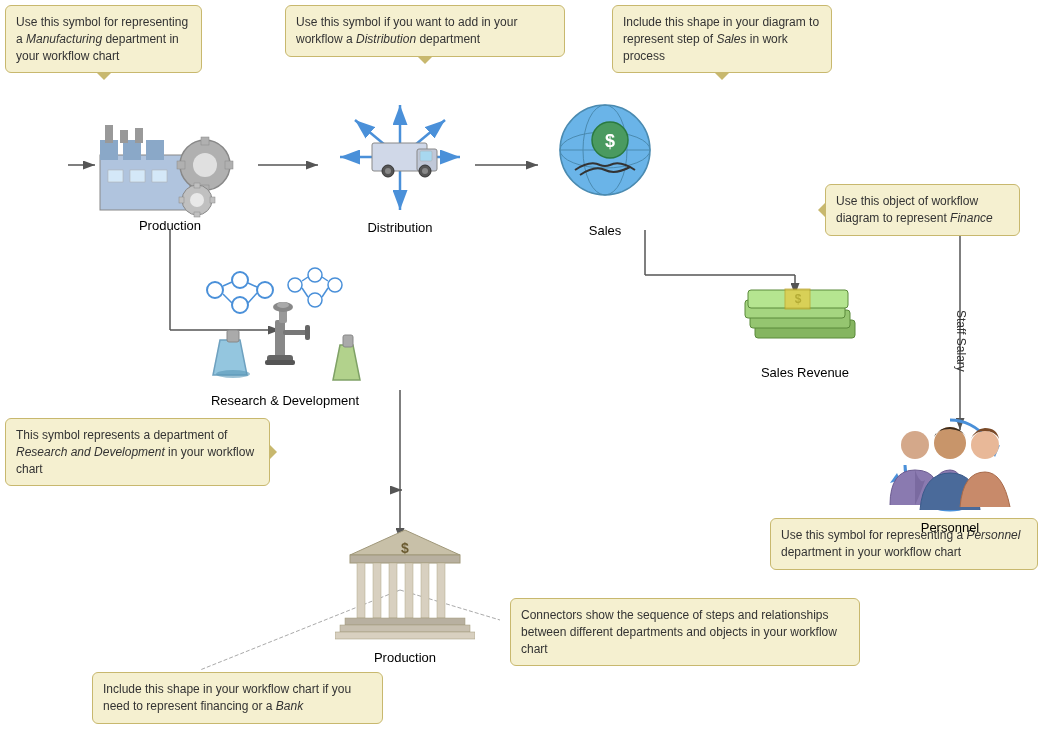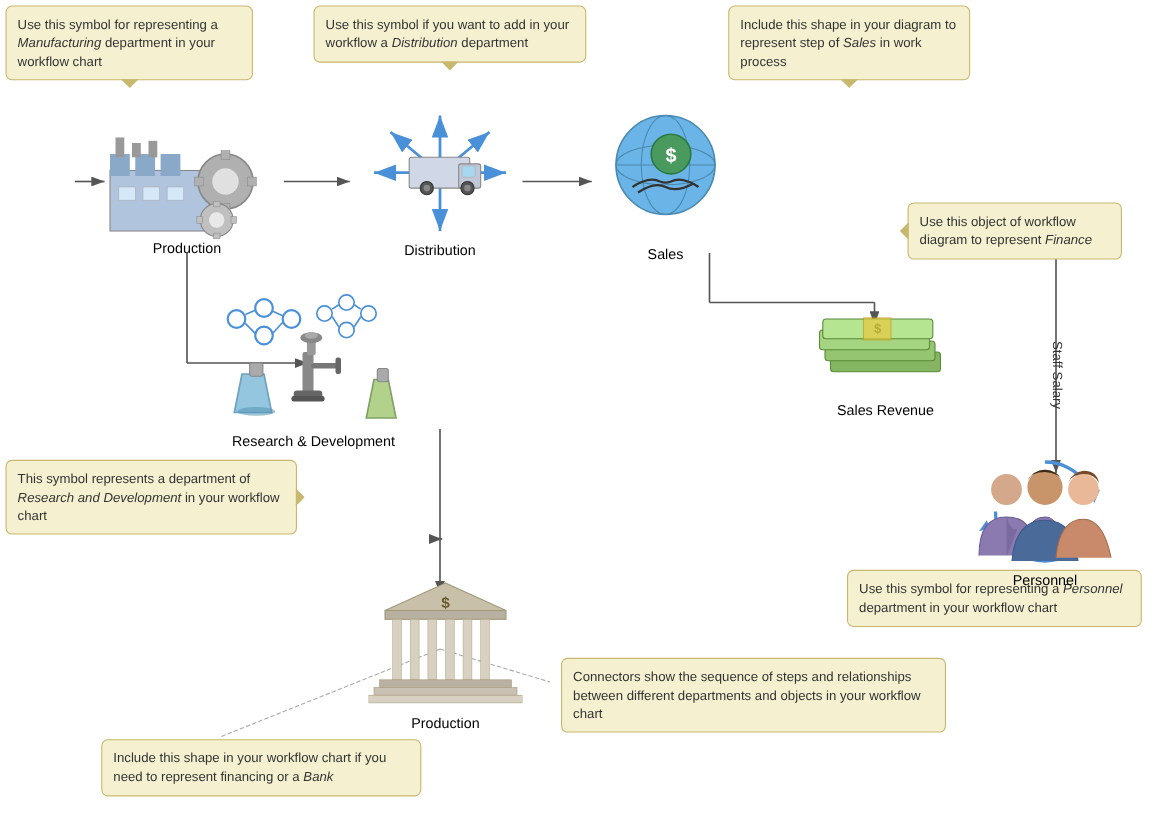--- a/index.html
+++ b/index.html
@@ -97,33 +97,33 @@
   <line x1="400" y1="390" x2="400" y2="490" stroke="#555" stroke-width="1.5"></line>
   <line x1="400" y1="490" x2="402" y2="490" stroke="#555" stroke-width="1.5" marker-end="url(#arrowhead)"></line>
 
   <line x1="400" y1="490" x2="400" y2="540" stroke="#555" stroke-width="1.5" marker-end="url(#arrowhead)"></line>
 
   <line x1="400" y1="590" x2="500" y2="620" stroke="#aaa" stroke-width="1" stroke-dasharray="4,2"></line>
   <line x1="400" y1="590" x2="200" y2="670" stroke="#aaa" stroke-width="1" stroke-dasharray="4,2"></line>
 
 </svg>
 
-<div class="tooltip-box arrow-down" style="left:5px; top:5px; width:225px;">
+<div class="tooltip-box arrow-down" style="left:5px; top:5px; width:197px;">
   <span>
     Use this symbol for representing a <em>Manufacturing</em> department in your workflow chart
   </span>
 </div>
 
-<div class="tooltip-box arrow-down" style="left:285px; top:5px; width:248px;">
+<div class="tooltip-box arrow-down" style="left:285px; top:5px; width:280px;">
   <span>
     Use this symbol if you want to add in your workflow a <em>Distribution</em> department
   </span>
 </div>
 
-<div class="tooltip-box arrow-down" style="left:662px; top:5px; width:220px;">
+<div class="tooltip-box arrow-down" style="left:612px; top:5px; width:220px;">
   <span>
     Include this shape in your diagram to represent step of <em>Sales</em> in work process
   </span>
 </div>
 
 <div class="tooltip-box arrow-left" style="left:825px; top:184px; width:195px;">
   <span>
     Use this object of workflow diagram to represent <em>Finance</em>
   </span>
 </div>

